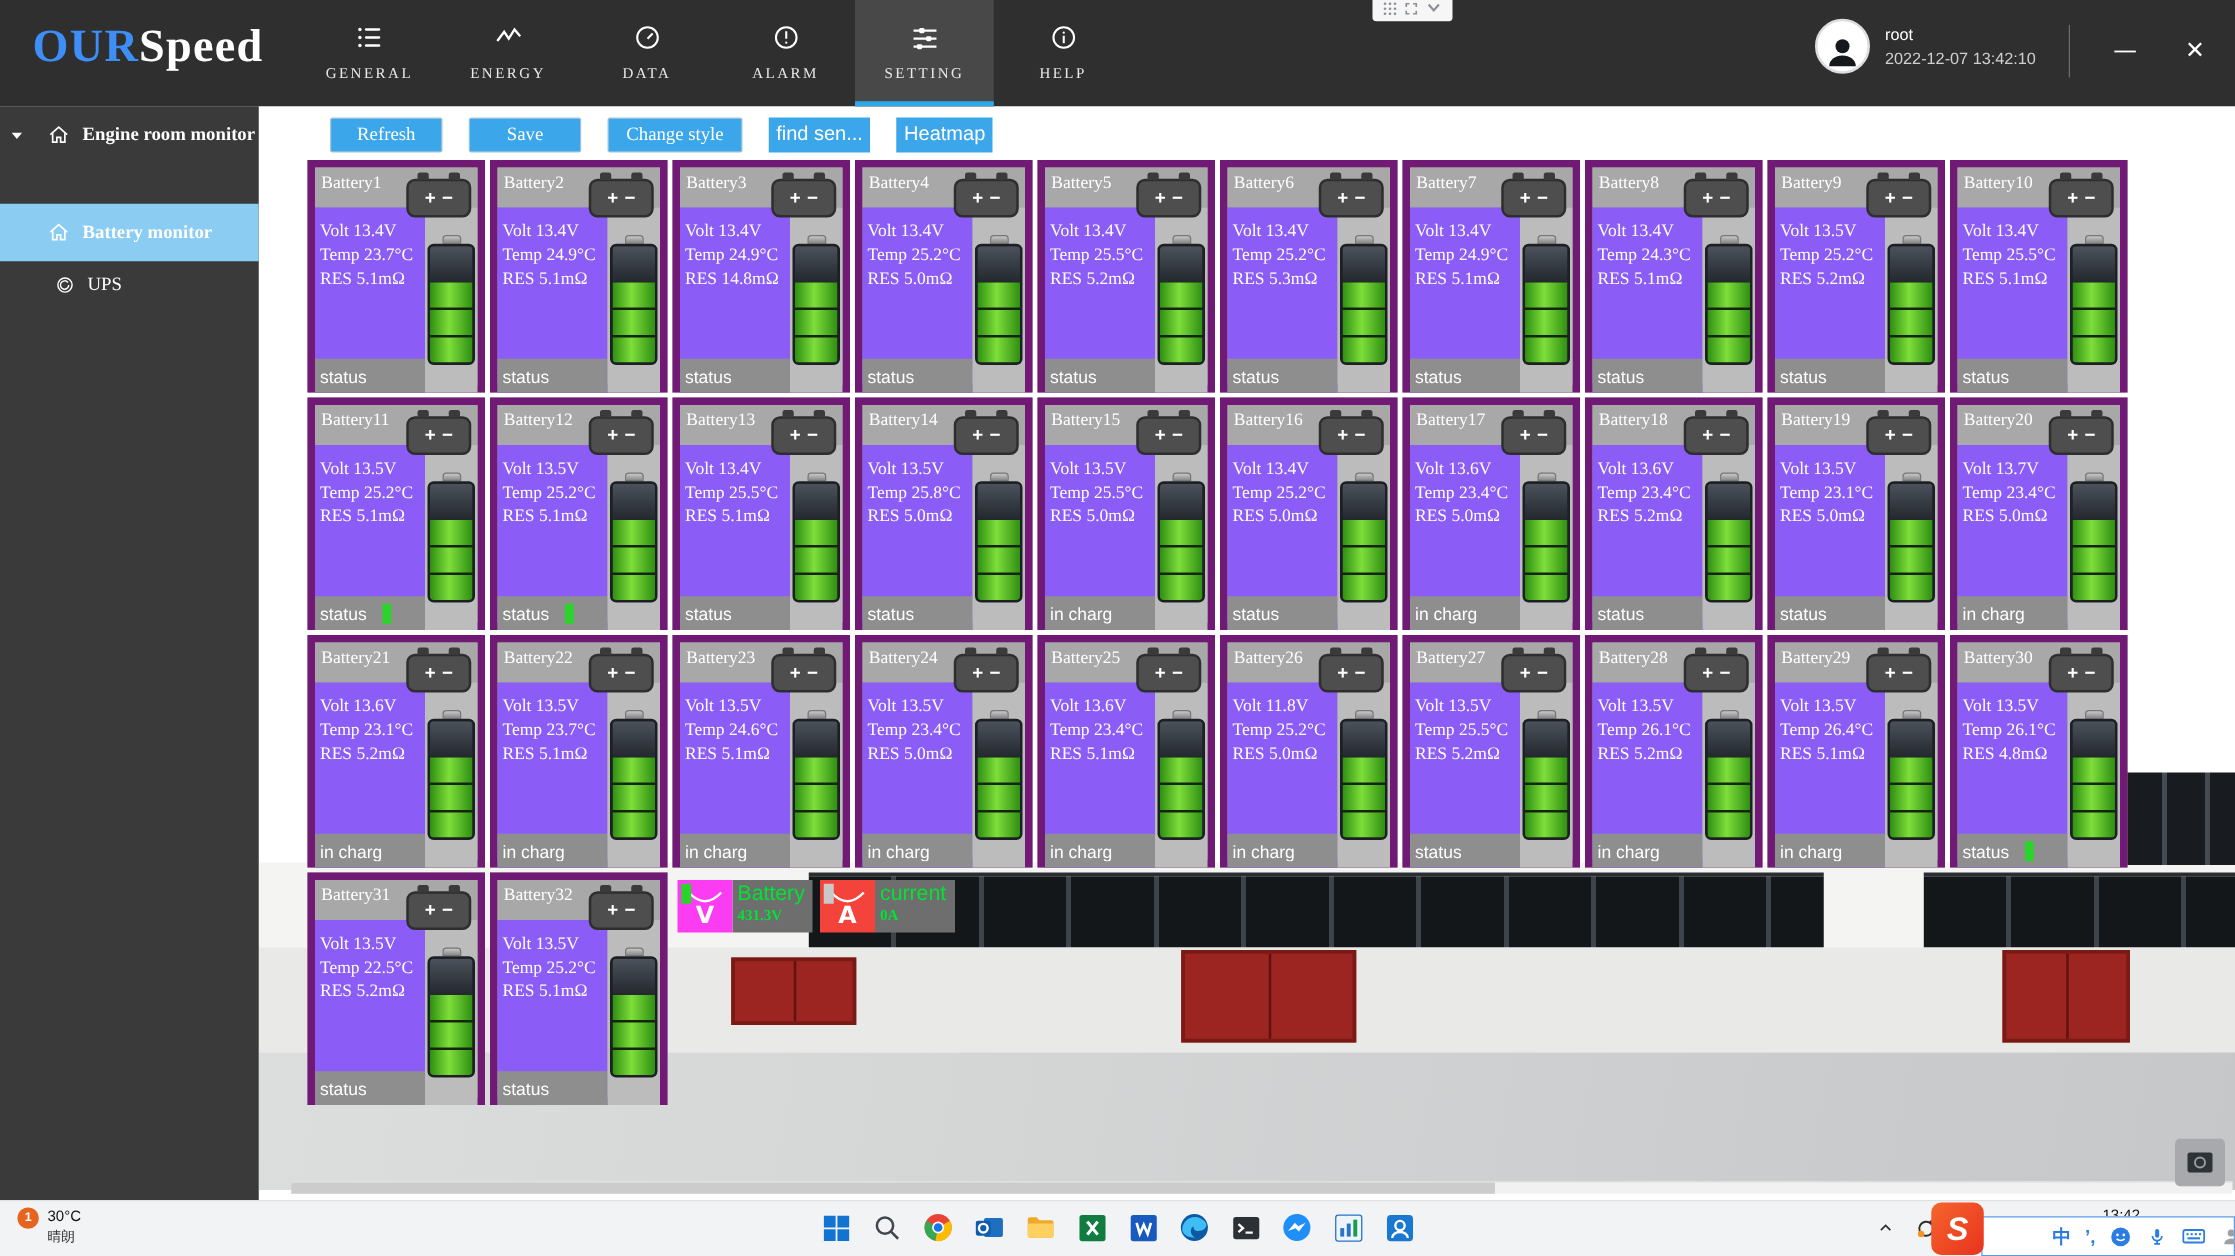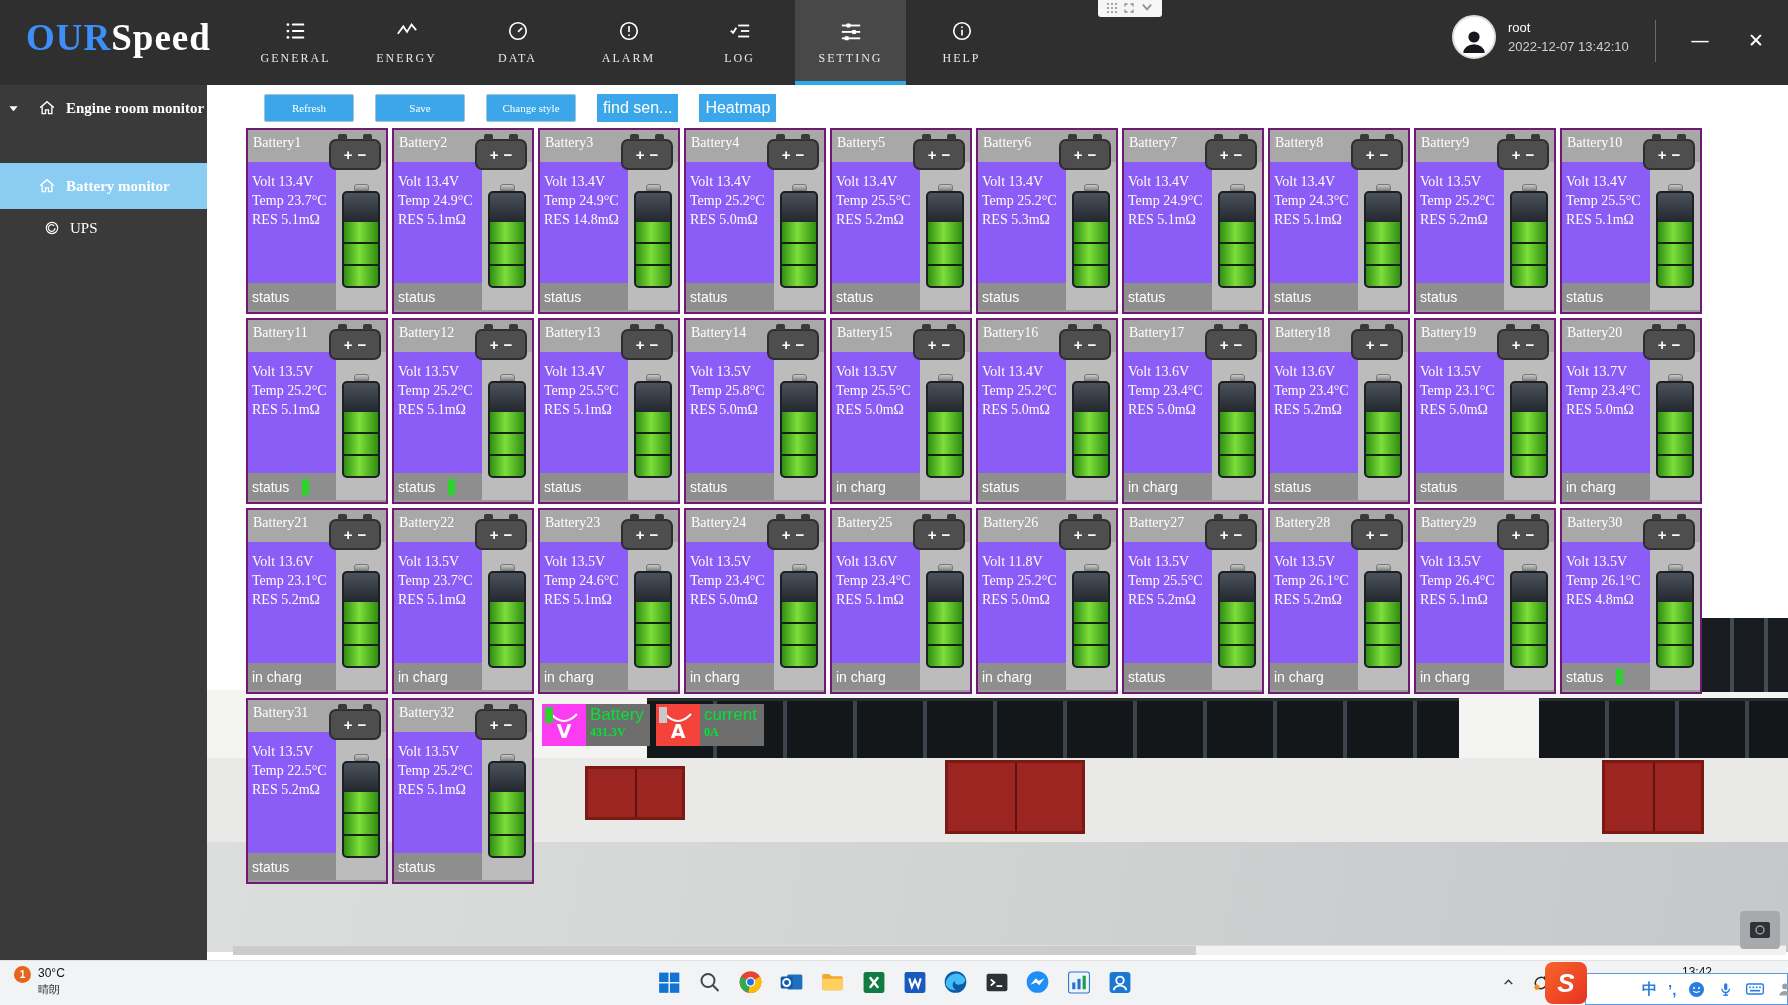--- a/index.html
+++ b/index.html
@@ -42,21 +42,21 @@
   .side-label { margin-left:10px; font-size:15px; font-weight:bold; }
   .side-item.sub { height:38px; }
   .side-item.sub .s-icon { margin-left:44px; }
   .side-item.sub .side-label { font-weight:normal; font-size:15px; }
 
   
   .main { position:absolute; left:207px; top:85px; right:0; bottom:45px; background:#fff; overflow:hidden; }
 
   .toolbar { position:absolute; left:57px; top:9px; display:flex; gap:21px; z-index:6; }
   .tbtn { height:28px; background:#3ba7ea; color:#fff; border:1px solid #9dc4da; border-radius:2px;
-          font-family:"Liberation Serif",serif; font-size:11px; cursor:pointer; padding:0 14px; min-width:90px; }
+          font-family:"Liberation Serif",serif; font-size:15px; cursor:pointer; padding:0 14px; min-width:90px; }
   .tbtn.flat { border:none; border-radius:0; font-family:"Liberation Sans",sans-serif; font-size:16px;
                min-width:70px; padding:0 6px; }
 
   
   .room { position:absolute; left:0; right:0; top:605px; height:262px; background:#f4f4f2; z-index:1; }
   .room .rack { position:absolute; top:8px; height:60px;
                 background:repeating-linear-gradient(90deg,#14171a 0 66px,#3e444b 66px 70px);
                 border-top:3px solid #2a2e33; }
   .room .rack.a { left:440px; width:812px; }
   .room .rack.b { left:1332px; right:0; }
@@ -64,21 +64,21 @@
   .room .door { position:absolute; background:#9c2522; border:3px solid #7a1a15; }
   .room .door::after { content:""; position:absolute; left:50%; top:0; bottom:0; width:2px; background:#5f120e; }
   .room .floor { position:absolute; left:0; right:0; top:152px; bottom:0;
                  background:linear-gradient(100deg,#dcdddd,#c6c7c8); }
   .rack-peek { position:absolute; right:0; top:533px; width:88px; height:74px; z-index:1;
                background:repeating-linear-gradient(90deg,#181b1f 0 30px,#454b52 30px 34px); }
 
   
   .grid { position:absolute; left:39px; top:43px; display:grid; z-index:4;
           grid-template-columns:repeat(10,142px); grid-auto-rows:186px; gap:4px; }
-  .card { position:relative; width:142px; height:186px; border:2px solid #701a75; background:#9a9a9a; cursor:pointer; }
+  .card { position:relative; width:142px; height:186px; border:6px solid #701a75; background:#9a9a9a; cursor:pointer; }
   .card-header { height:32px; background:#a8a8a8; }
   .card-title { display:inline-block; padding:5px 0 0 5px; font-size:14px; color:#fff; }
   .batt-term { position:absolute; top:9px; right:5px; width:52px; height:31px; background:#4e4e4e;
                border:2px solid #2e2e2e; border-radius:7px; display:flex; align-items:center; justify-content:center;
                gap:5px; color:#fff; font-family:"Liberation Sans",sans-serif; font-size:15px; font-weight:bold; z-index:2; }
   .batt-term::before, .batt-term::after { content:""; position:absolute; top:-7px; width:9px; height:6px;
                background:#3a3a3a; border-radius:2px 2px 0 0; }
   .batt-term::before { left:7px; } .batt-term::after { right:7px; }
   .card-body { display:flex; height:148px; }
   .card-left { width:88px; display:flex; flex-direction:column; background:#8b5cf6; }
@@ -175,29 +175,20 @@
     <span class="nav-label">DATA</span>
   </div>
         <div class="nav-tab">
     <span class="nav-ic"><svg viewBox="0 0 24 24" width="22" height="22" fill="none" stroke="#fff" stroke-width="1.8">
               <circle cx="12" cy="12" r="9"></circle>
               <line x1="12" y1="6.5" x2="12" y2="13"></line>
               <circle cx="12" cy="16.5" r="1" fill="#fff" stroke="none"></circle>
             </svg></span>
     <span class="nav-label">ALARM</span>
   </div>
-        <div class="nav-tab">
-    <span class="nav-ic"><svg viewBox="0 0 24 24" width="22" height="22" fill="none" stroke="#fff" stroke-width="2">
-              <line x1="10" y1="6" x2="22" y2="6"></line>
-              <line x1="13" y1="12" x2="22" y2="12"></line>
-              <line x1="10" y1="18" x2="22" y2="18"></line>
-              <polyline points="2,11.5 4.5,14 8,8.5"></polyline>
-            </svg></span>
-    <span class="nav-label">LOG</span>
-  </div>
         <div class="nav-tab active">
     <span class="nav-ic"><svg viewBox="0 0 24 24" width="22" height="22" stroke="#fff" stroke-width="2" fill="none">
               <line x1="2" y1="6" x2="22" y2="6"></line>
               <rect x="7" y="3.8" width="4.5" height="4.4" fill="#fff" stroke="none" rx="1"></rect>
               <line x1="2" y1="13" x2="22" y2="13"></line>
               <rect x="13" y="10.8" width="4.5" height="4.4" fill="#fff" stroke="none" rx="1"></rect>
               <line x1="2" y1="20" x2="22" y2="20"></line>
               <rect x="5" y="17.8" width="4.5" height="4.4" fill="#fff" stroke="none" rx="1"></rect>
             </svg></span>
     <span class="nav-label">SETTING</span>

